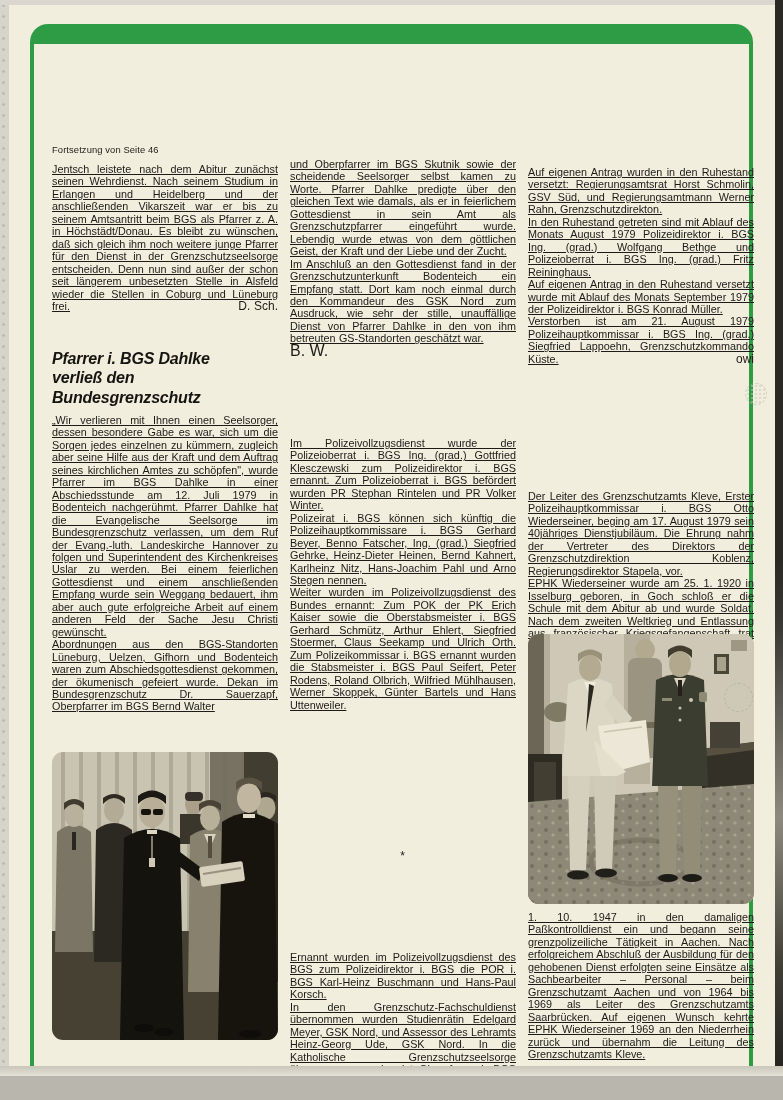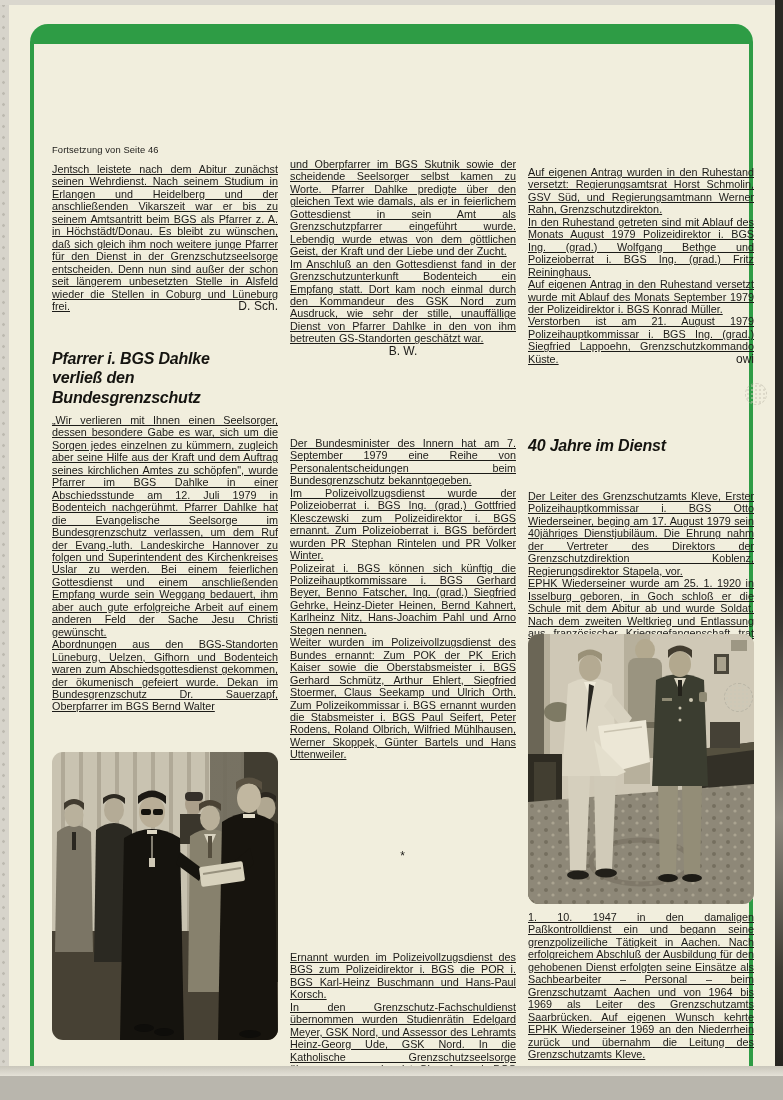--- a/index.html
+++ b/index.html
@@ -21,21 +21,21 @@
     border-bottom:none;border-radius:18px 18px 0 0;}
 
   
   .block{position:absolute;width:226px;color:#1c1b18;}
   .c1{left:52px;} .c2{left:290px;} .c3{left:528px;}
 
   .cont-note{font-size:9.4px;margin:0 0 8px 0;letter-spacing:.1px;}
   .body-p{font-size:10.8px;line-height:12.45px;text-align:justify;margin:0;
     hyphens:auto;-webkit-hyphens:auto;word-spacing:.3px;text-decoration:underline;}
   .sig{float:right;font-size:12px;}
-  .sig-line{font-size:12px;line-height:12.45px;text-align:center;}
+  .sig-line{font-size:16px;line-height:12.45px;text-align:left;}
   .headline{font-size:16px;line-height:19.4px;font-weight:bold;font-style:italic;
     margin:0;white-space:pre-line;letter-spacing:-.2px;color:#151410;}
   .caption{font-style:italic;font-size:10.8px;line-height:12.9px;text-align:justify;margin:0;}
   .page-num{position:absolute;left:43px;top:1085px;font-size:8.4px;font-weight:bold;color:#1c1b18;}
   .sep{font-size:12px;text-align:center;letter-spacing:1px;color:#1c1b18;}
 
   
   .photo{position:absolute;width:226px;border-radius:11px;overflow:hidden;}
   .photo svg{display:block;}
   .photo1{height:288px;
@@ -126,41 +126,39 @@
   <div class="page-num">48</div>
 
   <div class="block c2" style="top:158px;">
     <p class="body-p">und Oberpfarrer im BGS Skutnik sowie der scheidende Seelsorger selbst kamen zu Worte. Pfarrer Dahlke predigte über den gleichen Text wie damals, als er in feierlichem Gottesdienst in sein Amt als Grenzschutzpfarrer eingeführt wurde. Lebendig wurde etwas von dem göttlichen Geist, der Kraft und der Liebe und der Zucht.</p>
     <p class="body-p">Im Anschluß an den Gottesdienst fand in der Grenzschutzunterkunft Bodenteich ein Empfang statt. Dort kam noch einmal durch den Kommandeur des GSK Nord zum Ausdruck, wie sehr der stille, unauffällige Dienst von Pfarrer Dahlke in den von ihm betreuten GS-Standorten geschätzt war.</p>
     <div class="sig-line">B. W.</div>
   </div>
 
 
   <div class="block c2" style="top:437px;">
-    <p class="body-p">Der Bundesminister des Innern hat am 7. September 1979 eine Reihe von Personalentscheidungen beim Bundesgrenzschutz bekanntgegeben.</p>
     <p class="body-p">Im Polizeivollzugsdienst wurde der Polizeioberrat i. BGS Ing. (grad.) Gottfried Klesczewski zum Polizeidirektor i. BGS ernannt. Zum Polizeioberrat i. BGS befördert wurden PR Stephan Rintelen und PR Volker Winter.</p>
     <p class="body-p">Polizeirat i. BGS können sich künftig die Polizeihauptkommissare i. BGS Gerhard Beyer, Benno Fatscher, Ing. (grad.) Siegfried Gehrke, Heinz-Dieter Heinen, Bernd Kahnert, Karlheinz Nitz, Hans-Joachim Pahl und Arno Stegen nennen.</p>
     <p class="body-p">Weiter wurden im Polizeivollzugsdienst des Bundes ernannt: Zum POK der PK Erich Kaiser sowie die Oberstabsmeister i. BGS Gerhard Schmütz, Arthur Ehlert, Siegfried Stoermer, Claus Seekamp und Ulrich Orth. Zum Polizeikommissar i. BGS ernannt wurden die Stabsmeister i. BGS Paul Seifert, Peter Rodens, Roland Olbrich, Wilfried Mühlhausen, Werner Skoppek, Günter Bartels und Hans Uttenweiler.</p>
   </div>
 
   <div class="block c2 sep" style="top:849px;">*</div>
 
   <div class="block c2" style="top:951px;">
     <p class="body-p">Ernannt wurden im Polizeivollzugsdienst des BGS zum Polizeidirektor i. BGS die POR i. BGS Karl-Heinz Buschmann und Hans-Paul Korsch.</p>
     <p class="body-p">In den Grenzschutz-Fachschuldienst übernommen wurden Studienrätin Edelgard Meyer, GSK Nord, und Assessor des Lehramts Heinz-Georg Ude, GSK Nord. In die Katholische Grenzschutzseelsorge übernommen worden ist Oberpfarrer i. BGS Johannes Schweißguth, GSK West. In die Evangelische Grenzschutzseelsorge kam neu Oberpfarrer i. BGS Ekkehard Jakoby, ebenfalls Grenzschutzkommando West.</p>
   </div>
 
   <div class="block c3" style="top:166px;">
     <p class="body-p">Auf eigenen Antrag wurden in den Ruhestand versetzt: Regierungsamtsrat Horst Schmolin, GSV Süd, und Regierungsamtmann Werner Rahn, Grenzschutzdirekton.</p>
     <p class="body-p">In den Ruhestand getreten sind mit Ablauf des Monats August 1979 Polizeidirektor i. BGS Ing. (grad.) Wolfgang Bethge und Polizeioberrat i. BGS Ing. (grad.) Fritz Reininghaus.</p>
     <p class="body-p">Auf eigenen Antrag in den Ruhestand versetzt wurde mit Ablauf des Monats September 1979 der Polizeidirektor i. BGS Konrad Müller.</p>
     <p class="body-p"><span>Verstorben ist am 21. August 1979 Polizeihauptkommissar i. BGS Ing. (grad.) Siegfried Lappoehn, Grenzschutzkommando Küste.</span> <span class="sig">owi</span></p>
   </div>
 
-  <h2 class="block c3 headline" style="top:436px;">40 Jahre im Dienst</h2>
 
   <div class="block c3" style="top:490px;">
     <p class="body-p">Der Leiter des Grenzschutzamts Kleve, Erster Polizeihauptkommissar i. BGS Otto Wiederseiner, beging am 17. August 1979 sein 40jähriges Dienstjubiläum. Die Ehrung nahm der Vertreter des Direktors der Grenzschutzdirektion Koblenz, Regierungsdirektor Stapela, vor.</p>
     <p class="body-p">EPHK Wiederseiner wurde am 25. 1. 1920 in Isselburg geboren, in Goch schloß er die Schule mit dem Abitur ab und wurde Soldat. Nach dem zweiten Weltkrieg und Entlassung aus französischer Kriegsgefangenschaft trat EPHK Wiederseiner am</p>
   </div>
 
   <div class="photo photo2 c3" style="left:528px;top:634px;">
     <svg width="226" height="270" viewBox="0 0 226 270">
       <defs>
         <pattern id="rugdots" width="14" height="12" patternUnits="userSpaceOnUse">

